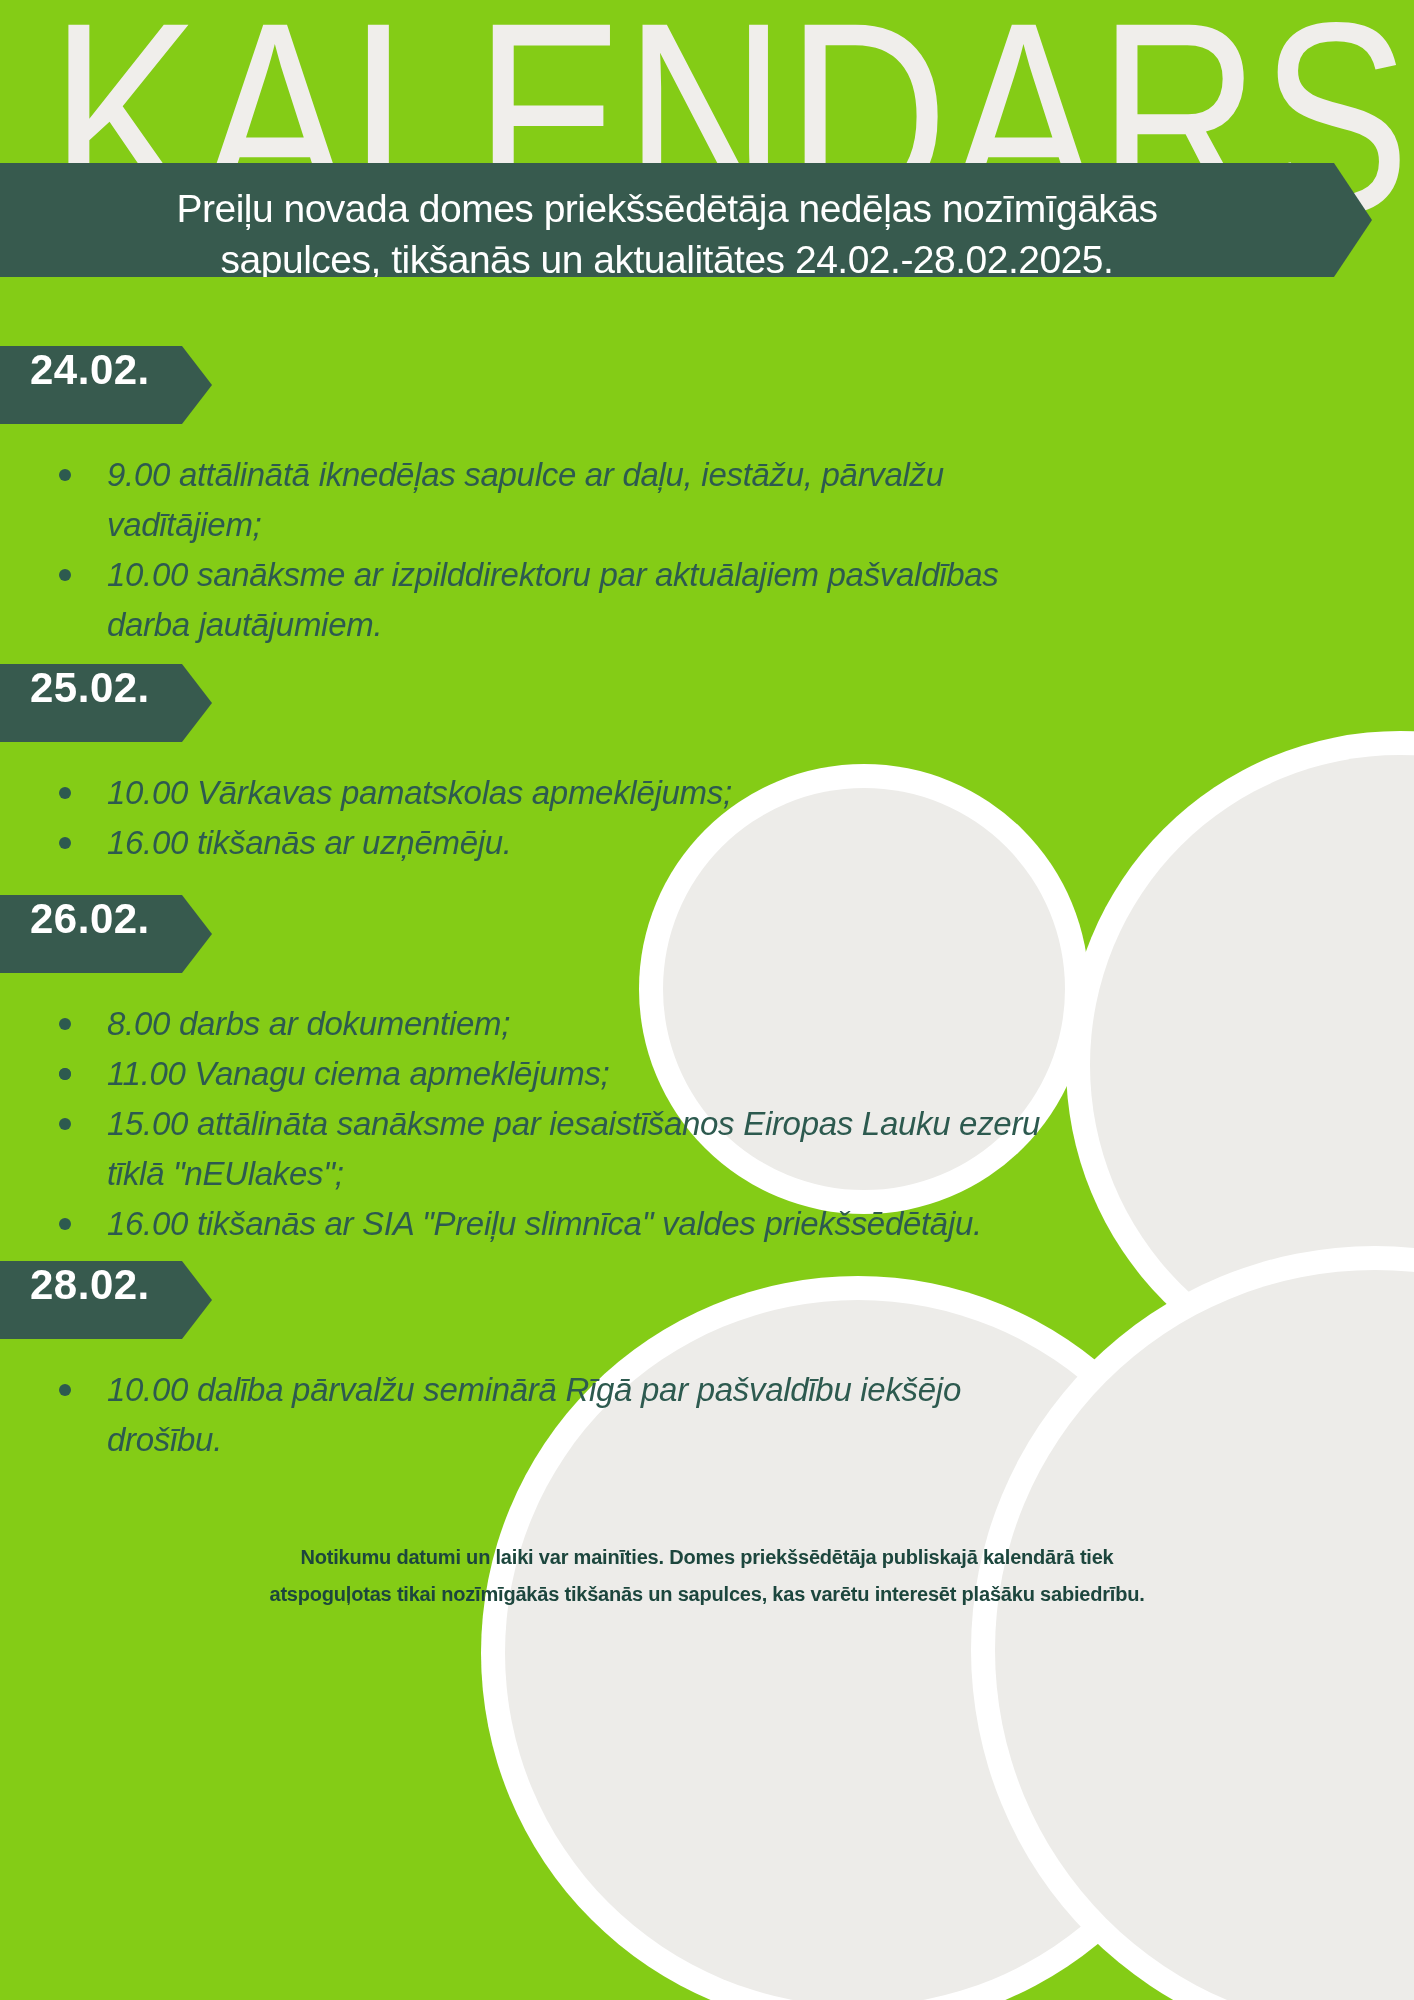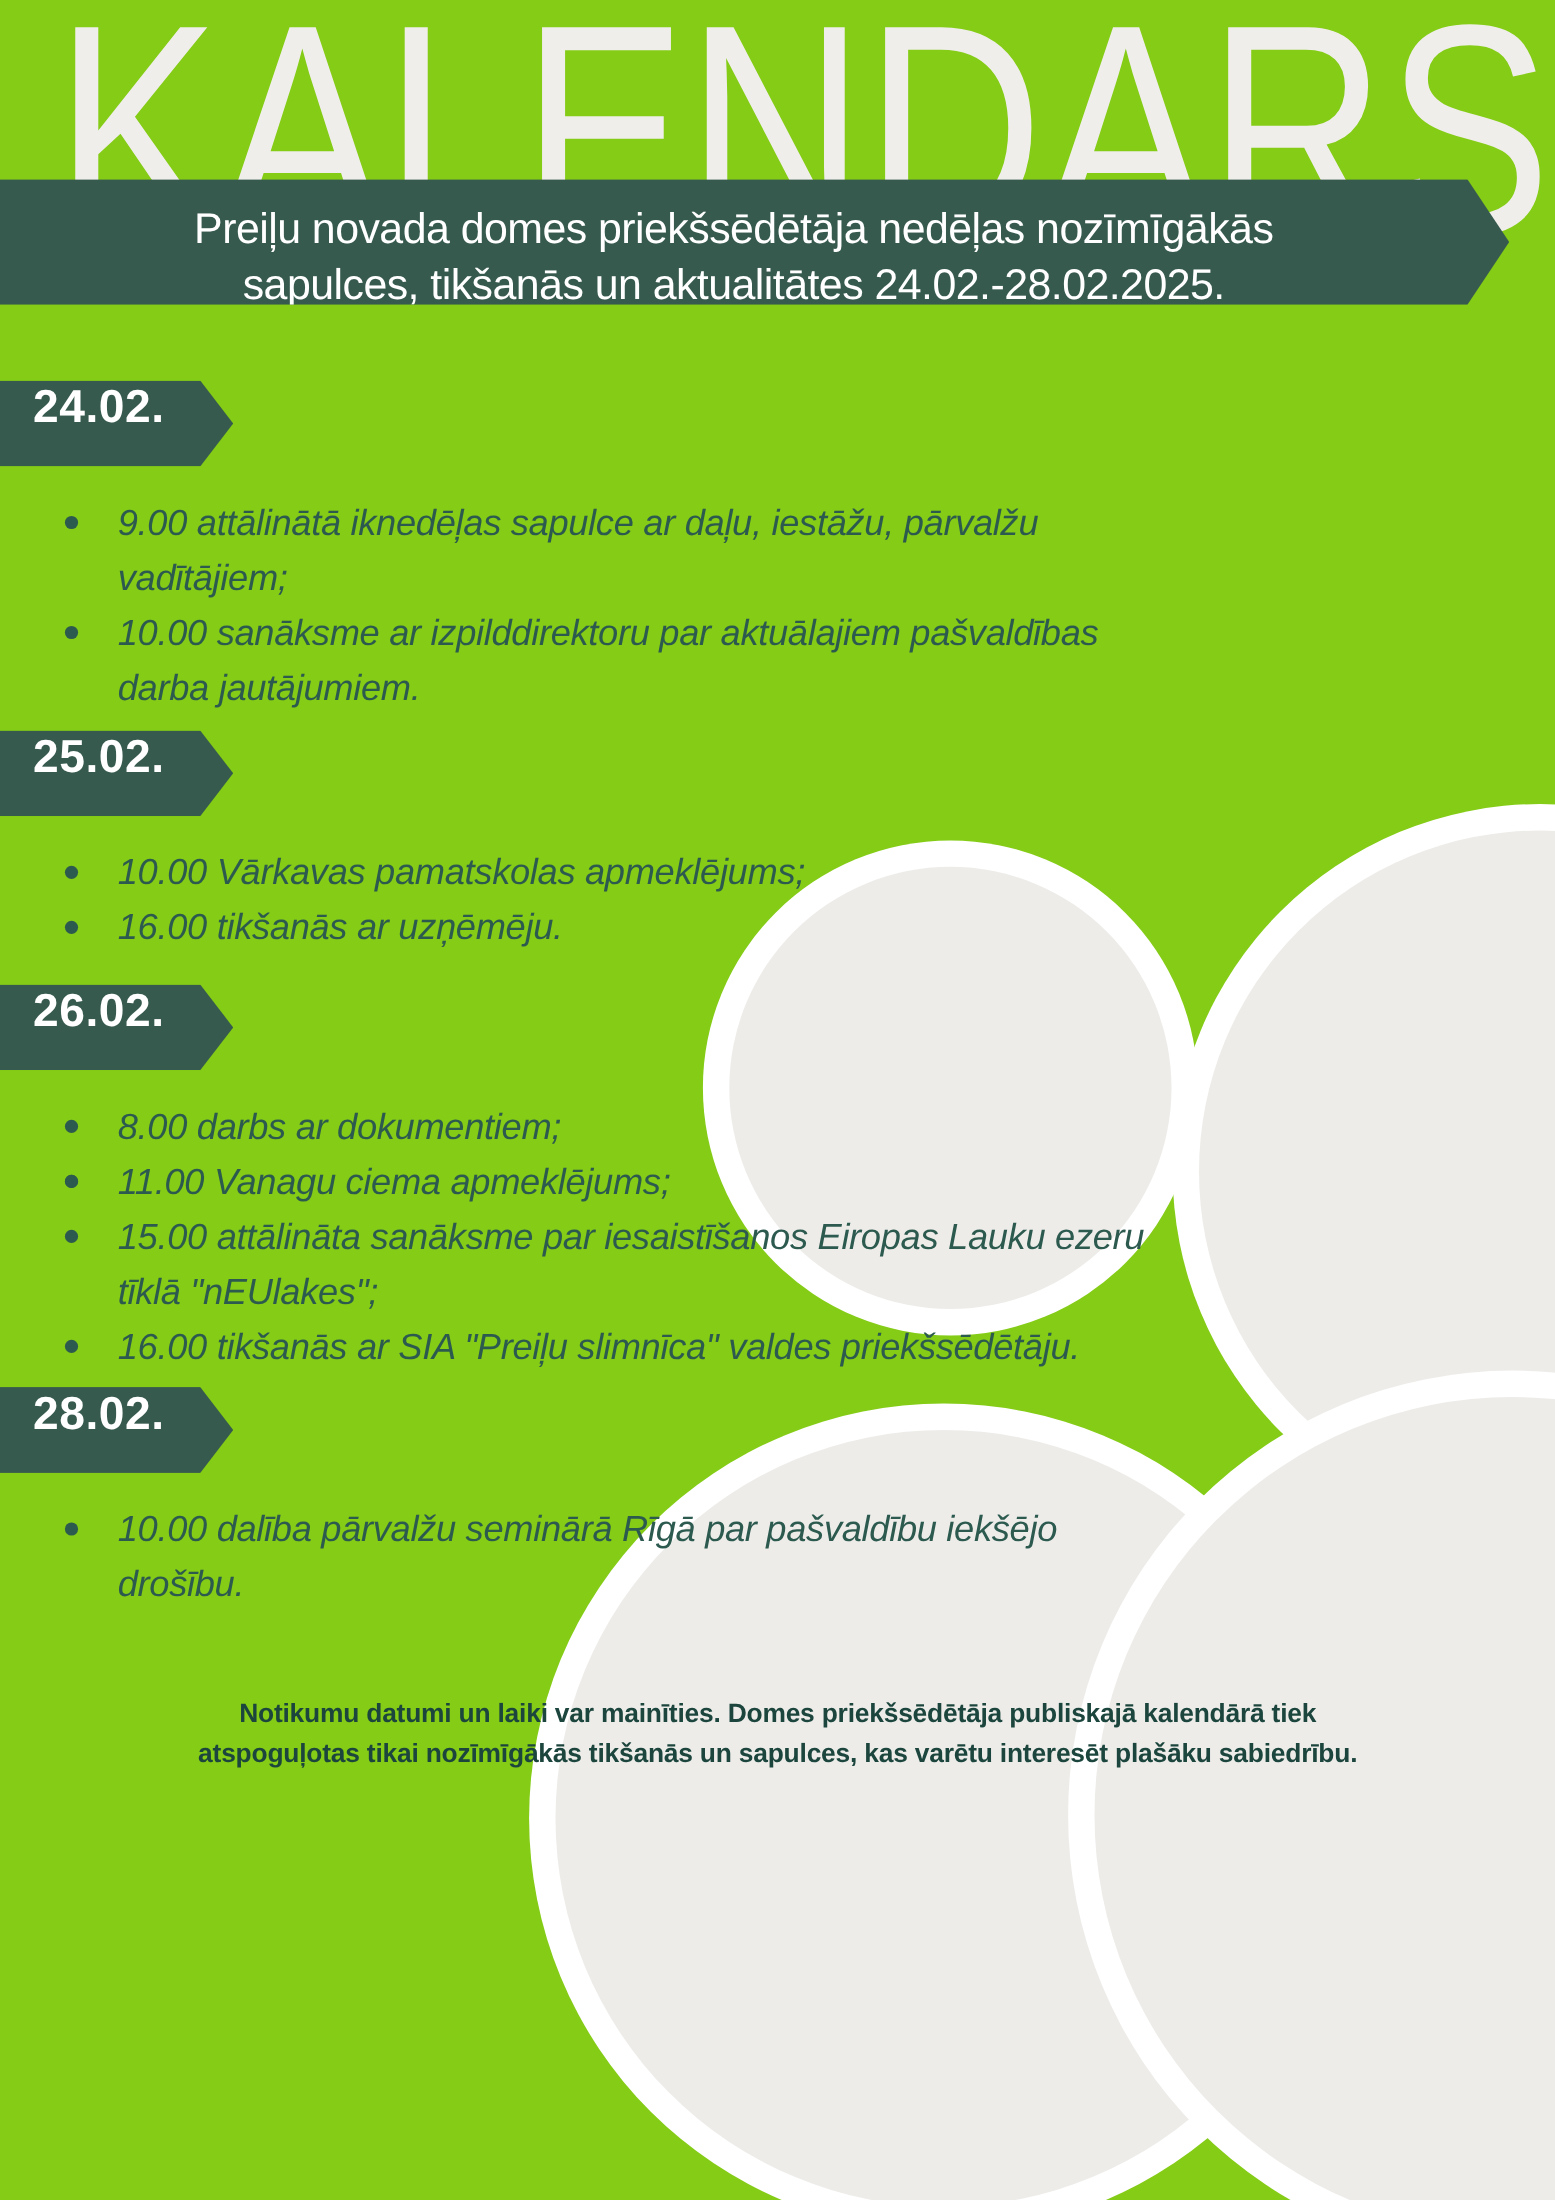--- a/index.html
+++ b/index.html
@@ -96,21 +96,21 @@
   #sections section:nth-of-type(1) .date-banner { margin-top: 41px; }
   #sections section:nth-of-type(2) .date-banner { margin-top: 14px; }
   #sections section:nth-of-type(3) .date-banner { margin-top: 27px; }
   #sections section:nth-of-type(4) .date-banner { margin-top: 12px; }
   #sections section:nth-of-type(5) .date-banner { margin-top: 36px; }
 
   footer p {
     margin: 74px auto 0;
     width: 1360px;
     color: var(--footer_text, #1c463d);
-    font-size: 24px;
+    font-size: 20px;
     line-height: 37px;
     font-weight: 700;
     text-align: center;
     white-space: pre-line;
     letter-spacing: -0.2px;
   }
 </style>
 </head>
 <body>
 

